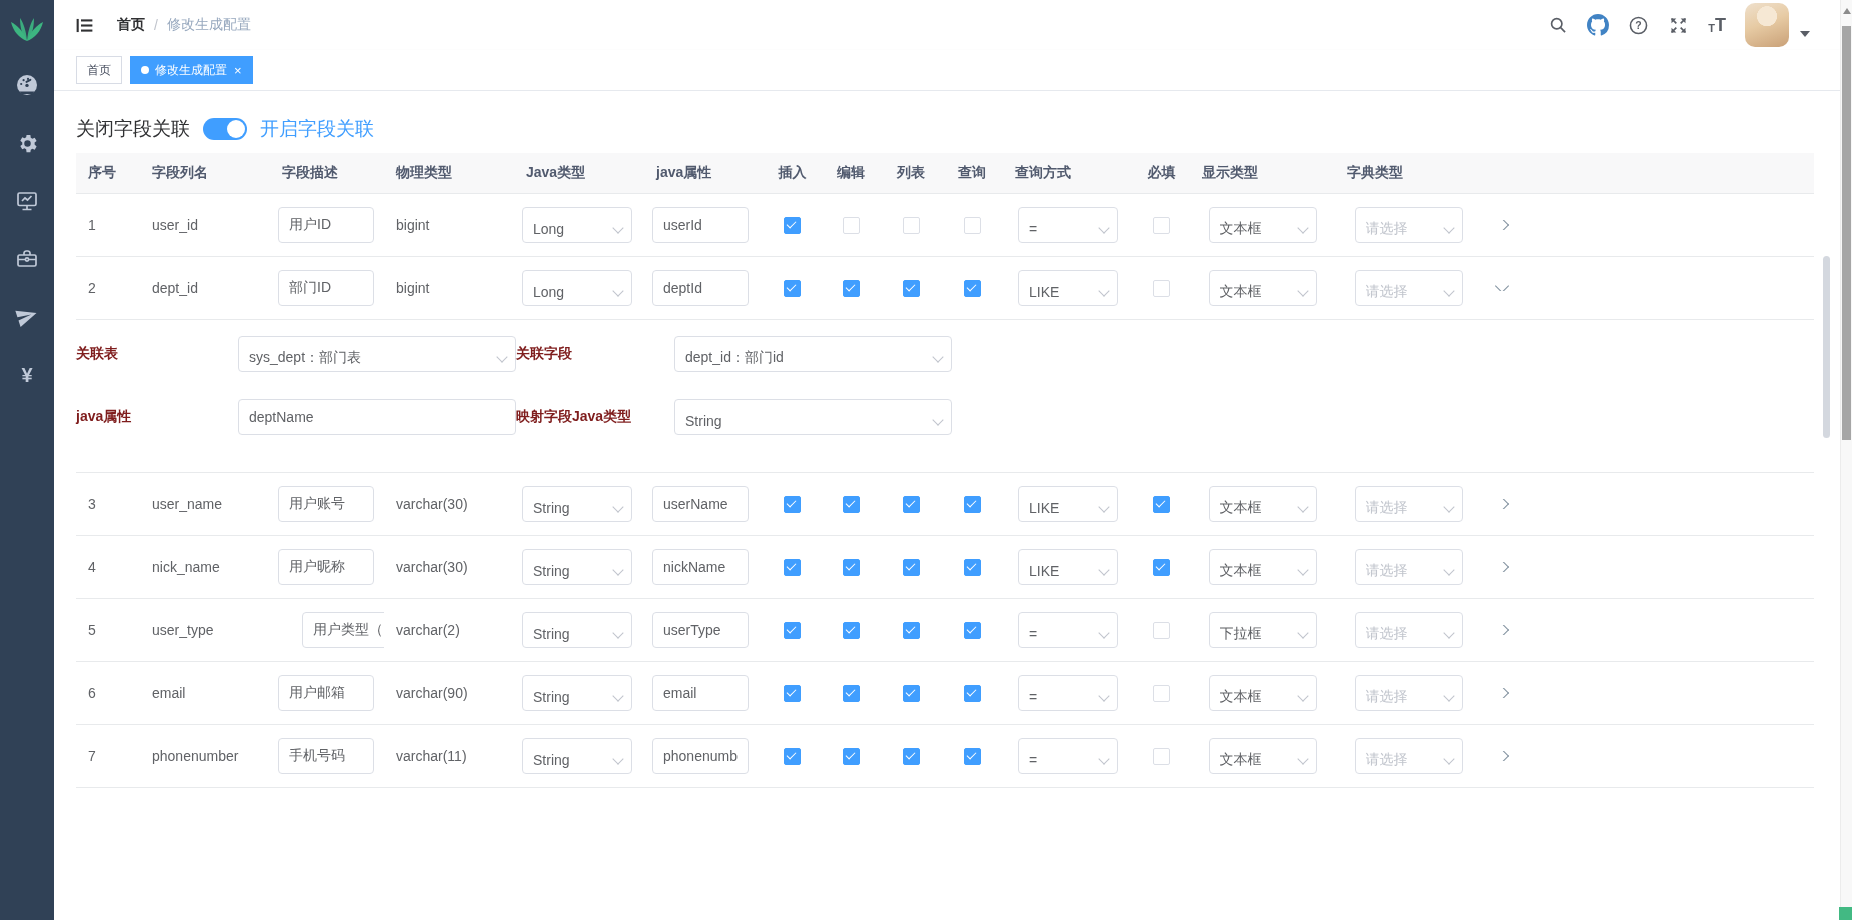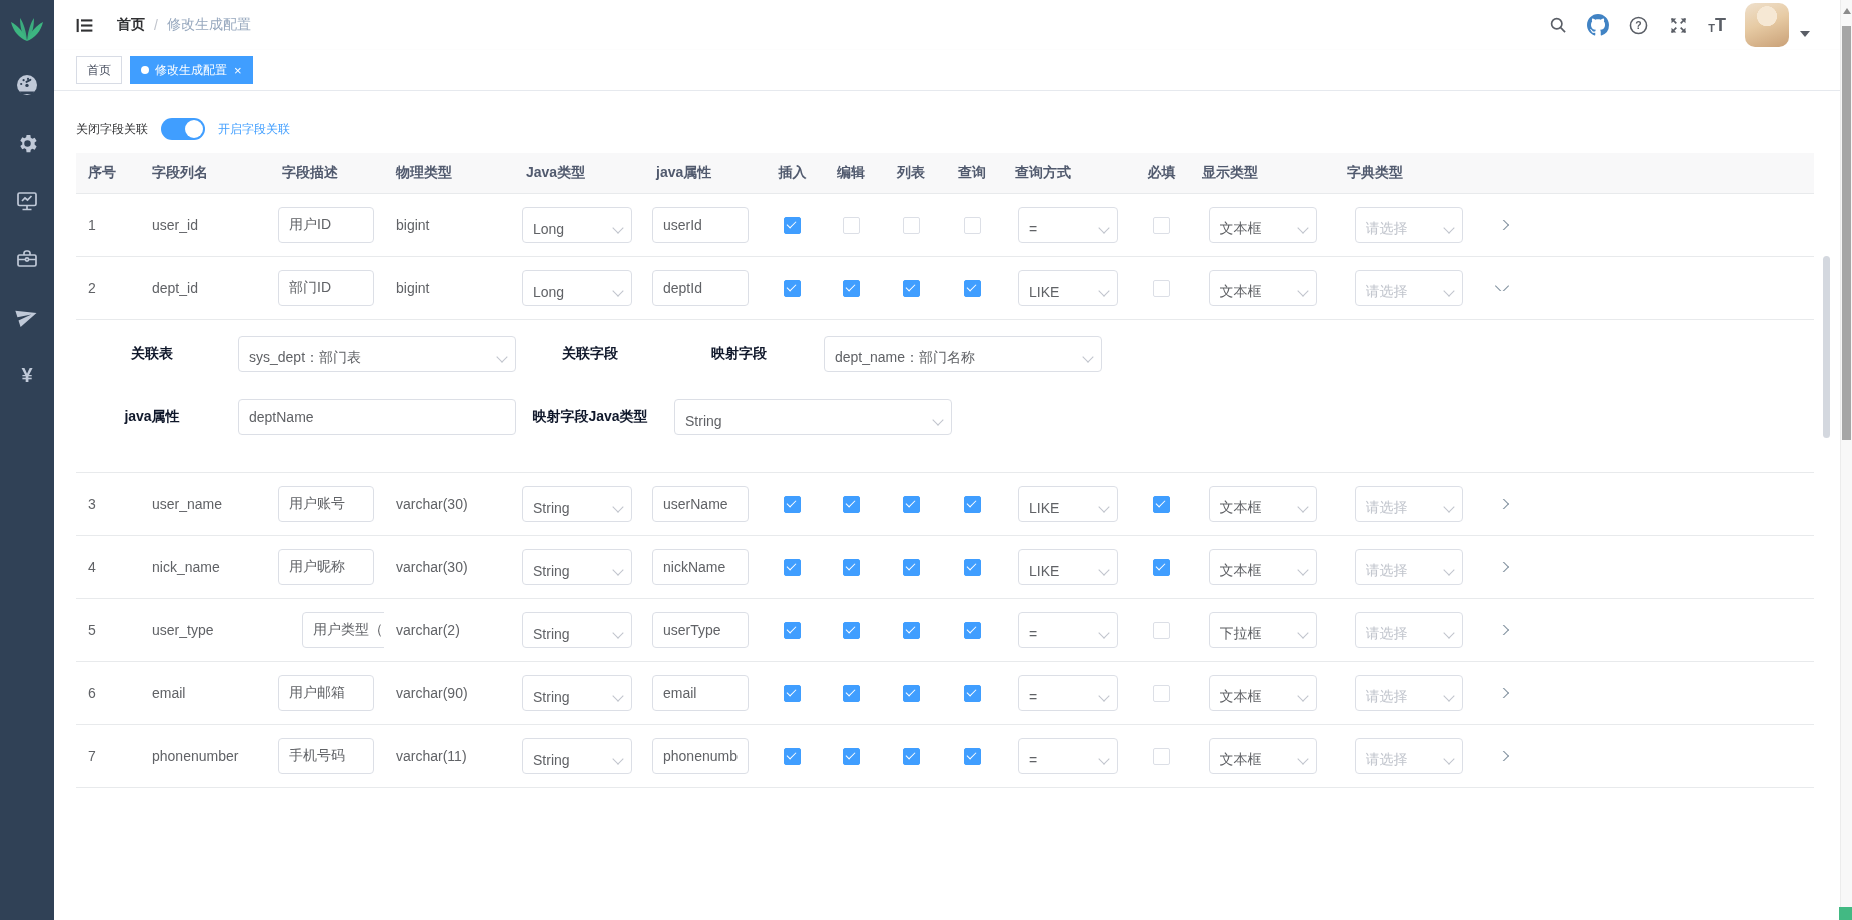--- a/index.html
+++ b/index.html
@@ -42,21 +42,21 @@
   .tag.active{background:#409EFF;border-color:#409EFF;color:#fff;}
   .tag .dot{width:8px;height:8px;border-radius:50%;background:#fff;margin-right:6px;}
   .tag .close{margin-left:7px;font-size:13px;line-height:1;}
 
   
   .content{flex:1;padding-left:22px;position:relative;background:#fff;}
   .tabs{display:flex;gap:49px;margin-top:18px;border-bottom:1px solid #e4e7ed;width:1738px;}
   .tab{height:40px;line-height:40px;font-size:15px;color:#303133;cursor:pointer;}
   .tab.active{color:#409EFF;border-bottom:2px solid #409EFF;margin-bottom:-1px;font-weight:500;}
 
-  .toggle-row{margin-top:26px;display:flex;align-items:center;gap:13px;font-size:12px;color:#303133;height:24px;}
+  .toggle-row{margin-top:26px;display:flex;align-items:center;gap:13px;font-size:19px;color:#303133;height:24px;}
   .switch{width:44px;height:22px;border-radius:11px;background:#409EFF;position:relative;cursor:pointer;flex:none;}
   .switch::after{content:"";position:absolute;right:2px;top:2px;width:18px;height:18px;border-radius:50%;background:#fff;}
   .on-label{color:#409EFF;cursor:pointer;}
 
   
   .gtable{margin-top:12px;width:1738px;font-size:14px;}
   .thead{display:flex;align-items:center;background:#f8f8f9;height:40px;border-bottom:1px solid #e8eaec;}
   .hcell{flex:none;box-sizing:border-box;padding-left:12px;font-weight:bold;color:#515a6e;white-space:nowrap;}
   .hcell.center{text-align:center;padding-left:0;}
   .trow{display:flex;align-items:center;height:62px;border-bottom:1px solid #e8eaec;background:#fff;}
@@ -81,21 +81,21 @@
 
   .expand-arrow{width:9px;height:9px;border-right:1.6px solid #80919f;border-bottom:1.6px solid #80919f;cursor:pointer;}
   .expand-arrow.right{transform:rotate(-45deg);}
   .expand-arrow.down{transform:rotate(45deg);margin-top:-4px;}
 
   
   .expansion{border-bottom:1px solid #e8eaec;padding:16px 0 37px;background:#fff;}
   .exp-row{display:flex;align-items:center;}
   .exp-row + .exp-row{margin-top:27px;}
   .exp-group{display:flex;align-items:center;flex:none;}
-  .exp-label{font-weight:bold;color:#0f172a;text-align:center;font-size:14px;flex:none;white-space:nowrap;}
+  .exp-label{font-weight:bold;color:#7f1d1d;text-align:left;font-size:14px;flex:none;white-space:nowrap;}
   .g1 .exp-label{width:152px;}
   .g2 .exp-label{width:148px;}
   .g3 .exp-label{width:150px;}
   .exp-ctl{width:278px;margin-left:10px;flex:none;box-sizing:border-box;}
 
   
   .footer{width:1480px;display:flex;justify-content:center;gap:14px;margin-top:14px;}
   .btn{height:36px;padding:0 20px;border-radius:4px;font-size:14px;display:flex;align-items:center;
        cursor:pointer;border:1px solid transparent;font-family:inherit;}
   .btn.primary{background:#409EFF;color:#fff;}
@@ -387,25 +387,22 @@
           <div class="exp-row">
             <div class="exp-group g1">
               <span class="exp-label">关联表</span>
               <div class="exp-ctl sel">
                 <span class="txt">sys_dept：部门表</span>
                 <i class="sel-caret"></i>
               </div>
             </div>
             <div class="exp-group g2">
               <span class="exp-label">关联字段</span>
-            </div>
-            <div class="exp-group g3">
-              <span class="exp-label">映射字段</span>
               <div class="exp-ctl sel">
-                <span class="txt">dept_name：部门名称</span>
+                <span class="txt">dept_id：部门id</span>
                 <i class="sel-caret"></i>
               </div>
             </div>
           </div>
           <div class="exp-row">
             <div class="exp-group g1">
               <span class="exp-label">java属性</span>
               <input class="exp-ctl tin" value="deptName" style="">
             </div>
             <div class="exp-group g2">

